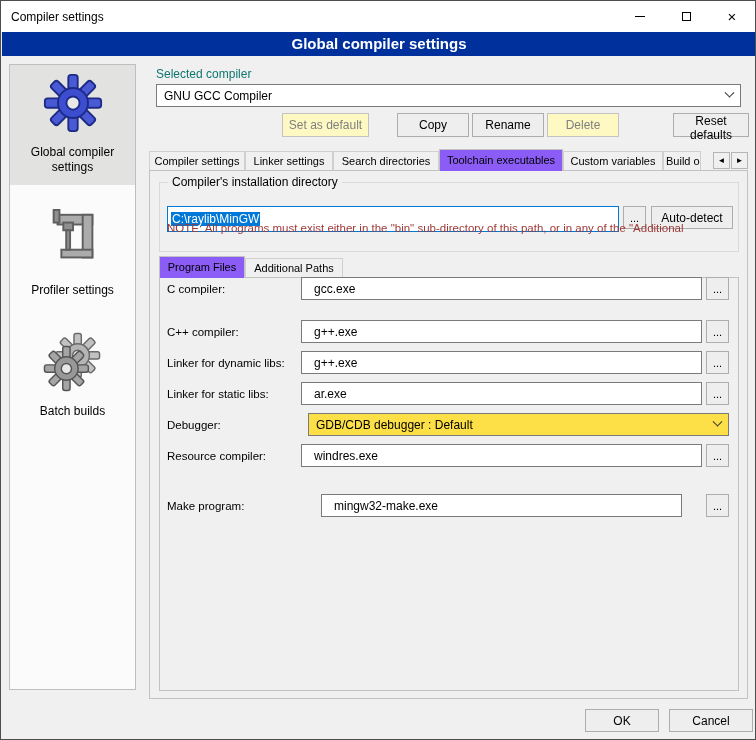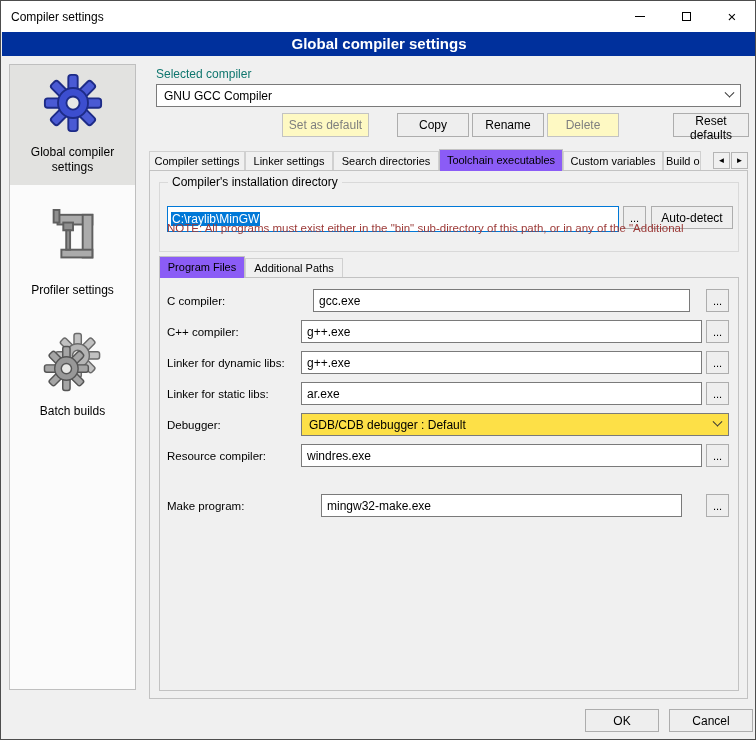--- a/index.html
+++ b/index.html
@@ -72,21 +72,21 @@
 
   
   .substrip { position:absolute; left:158px; top:255px; width:400px; height:22px;
               display:flex; align-items:flex-end; }
 
   
   .form-row { position:absolute; left:166px; width:562px; height:23px; display:flex;
               align-items:center; }
   .flabel { width:134px; flex:none; font-size:11.5px; white-space:nowrap; }
   .tinput { flex:1; height:23px; border:1px solid #7a7a7a; background:#fff; font-size:12px;
-            font-family:inherit; padding:0 5px; min-width:0; }
+            font-family:inherit; padding:0 12px; min-width:0; }
   .browse { flex:none; width:23px; height:23px; margin-left:4px; background:#eeeeee;
             border:1px solid #adadad; font-size:11px; font-family:inherit; }
   .dcombo { flex:1; height:23px; border:1px solid #7a7a7a; background:#fde047; display:flex;
             align-items:center; padding:0 7px; font-size:12px; }
 </style>
 </head>
 <body>
 
 <div class="window">
 
@@ -197,41 +197,41 @@
   <button class="btn" style="left:622px; top:205px; width:23px; height:23px; font-size:11px;">...</button>
   <button class="btn" style="left:650px; top:205px; width:82px; height:23px;">Auto-detect</button>
   <div class="note">NOTE: All programs must exist either in the "bin" sub-directory of this path, or in any of the "Additional</div>
 
   <div class="substrip">
     <div class="tab active" style="width:86px;"><span>Program Files</span></div>
     <div class="tab" style="width:98px;"><span>Additional Paths</span></div>
   </div>
   <div class="panel" style="left:158px; top:276px; width:580px; height:414px;"></div>
 
-  <div class="form-row" style="top:288px;gap:12px;">
+  <div class="form-row" style="top:276px;">
     <span class="flabel">C compiler:</span>
     <input class="tinput" value="gcc.exe" style="">
     <button class="browse">...</button>
   </div>
   <div class="form-row" style="top:319px;">
     <span class="flabel">C++ compiler:</span>
     <input class="tinput" value="g++.exe" style="">
     <button class="browse">...</button>
   </div>
   <div class="form-row" style="top:350px;">
     <span class="flabel">Linker for dynamic libs:</span>
     <input class="tinput" value="g++.exe" style="">
     <button class="browse">...</button>
   </div>
   <div class="form-row" style="top:381px;">
     <span class="flabel">Linker for static libs:</span>
     <input class="tinput" value="ar.exe" style="">
     <button class="browse">...</button>
   </div>
-  <div class="form-row" style="top:412px;">
+  <div class="form-row" style="top:412px;gap:7px;">
     <span class="flabel">Debugger:</span>
     <div class="dcombo">
       <span>GDB/CDB debugger : Default</span>
       <span class="chev"></span>
     </div>
   </div>
   <div class="form-row" style="top:443px;">
     <span class="flabel">Resource compiler:</span>
     <input class="tinput" value="windres.exe" style="">
     <button class="browse">...</button>

